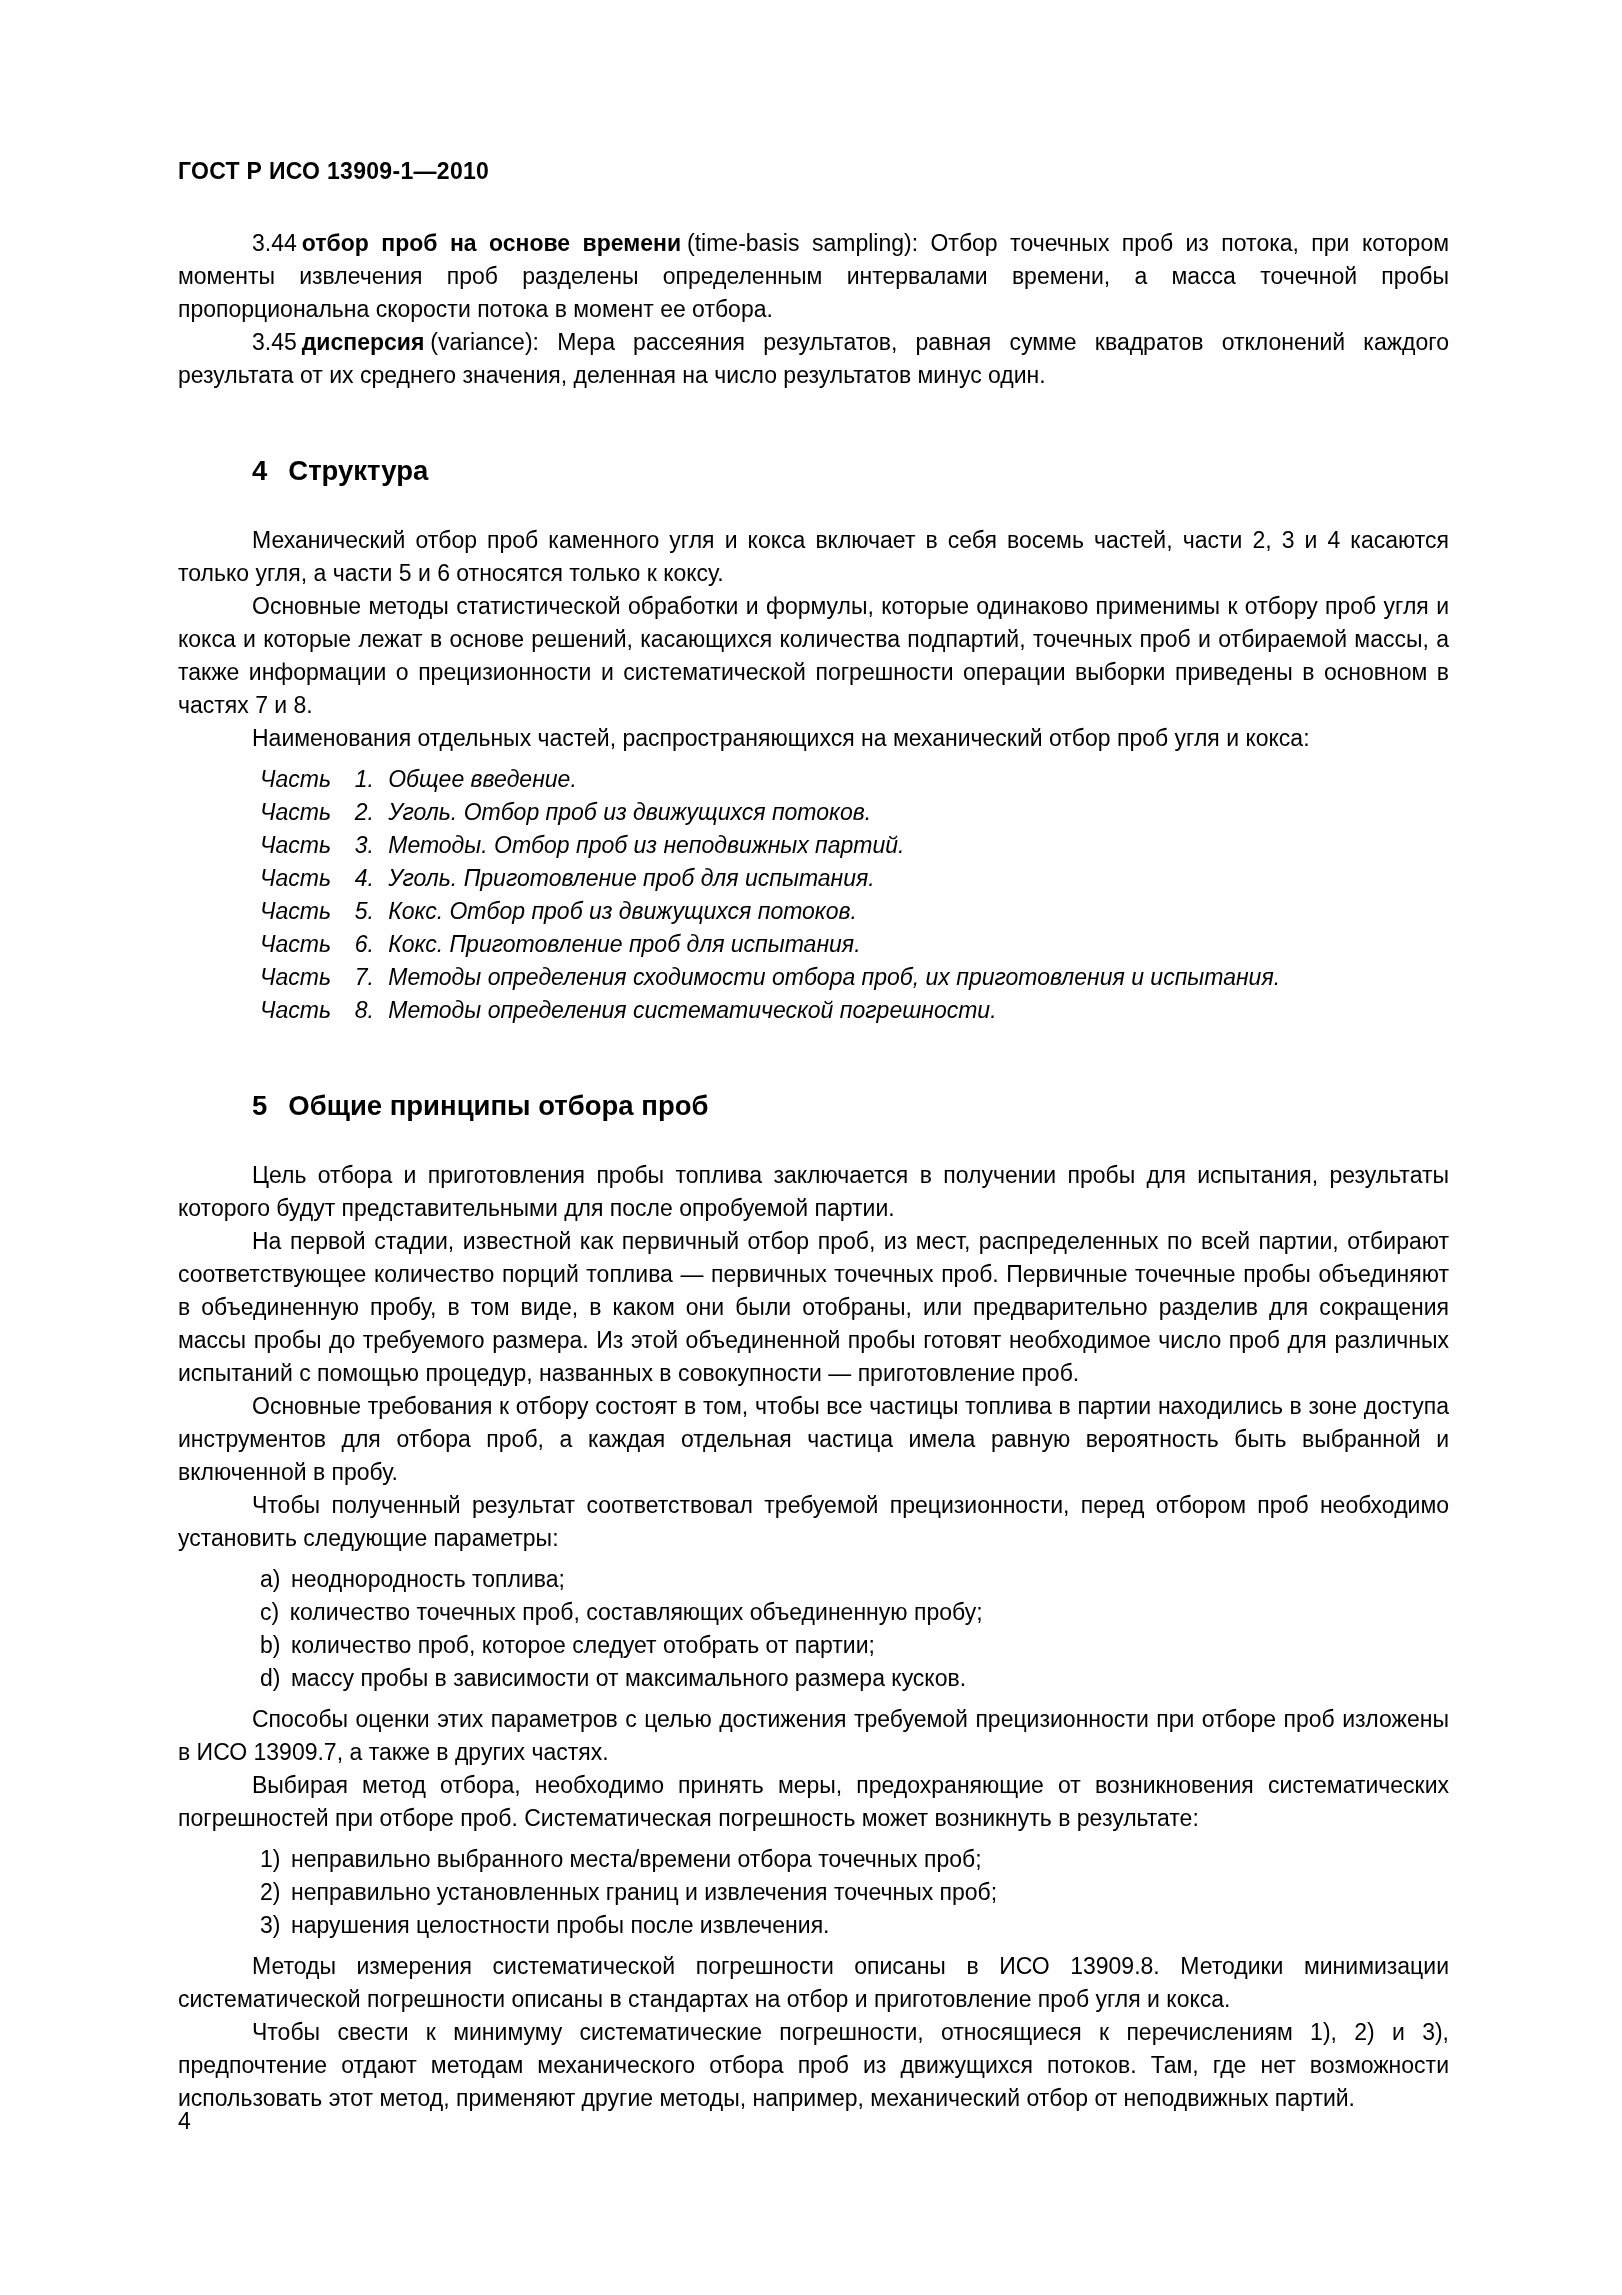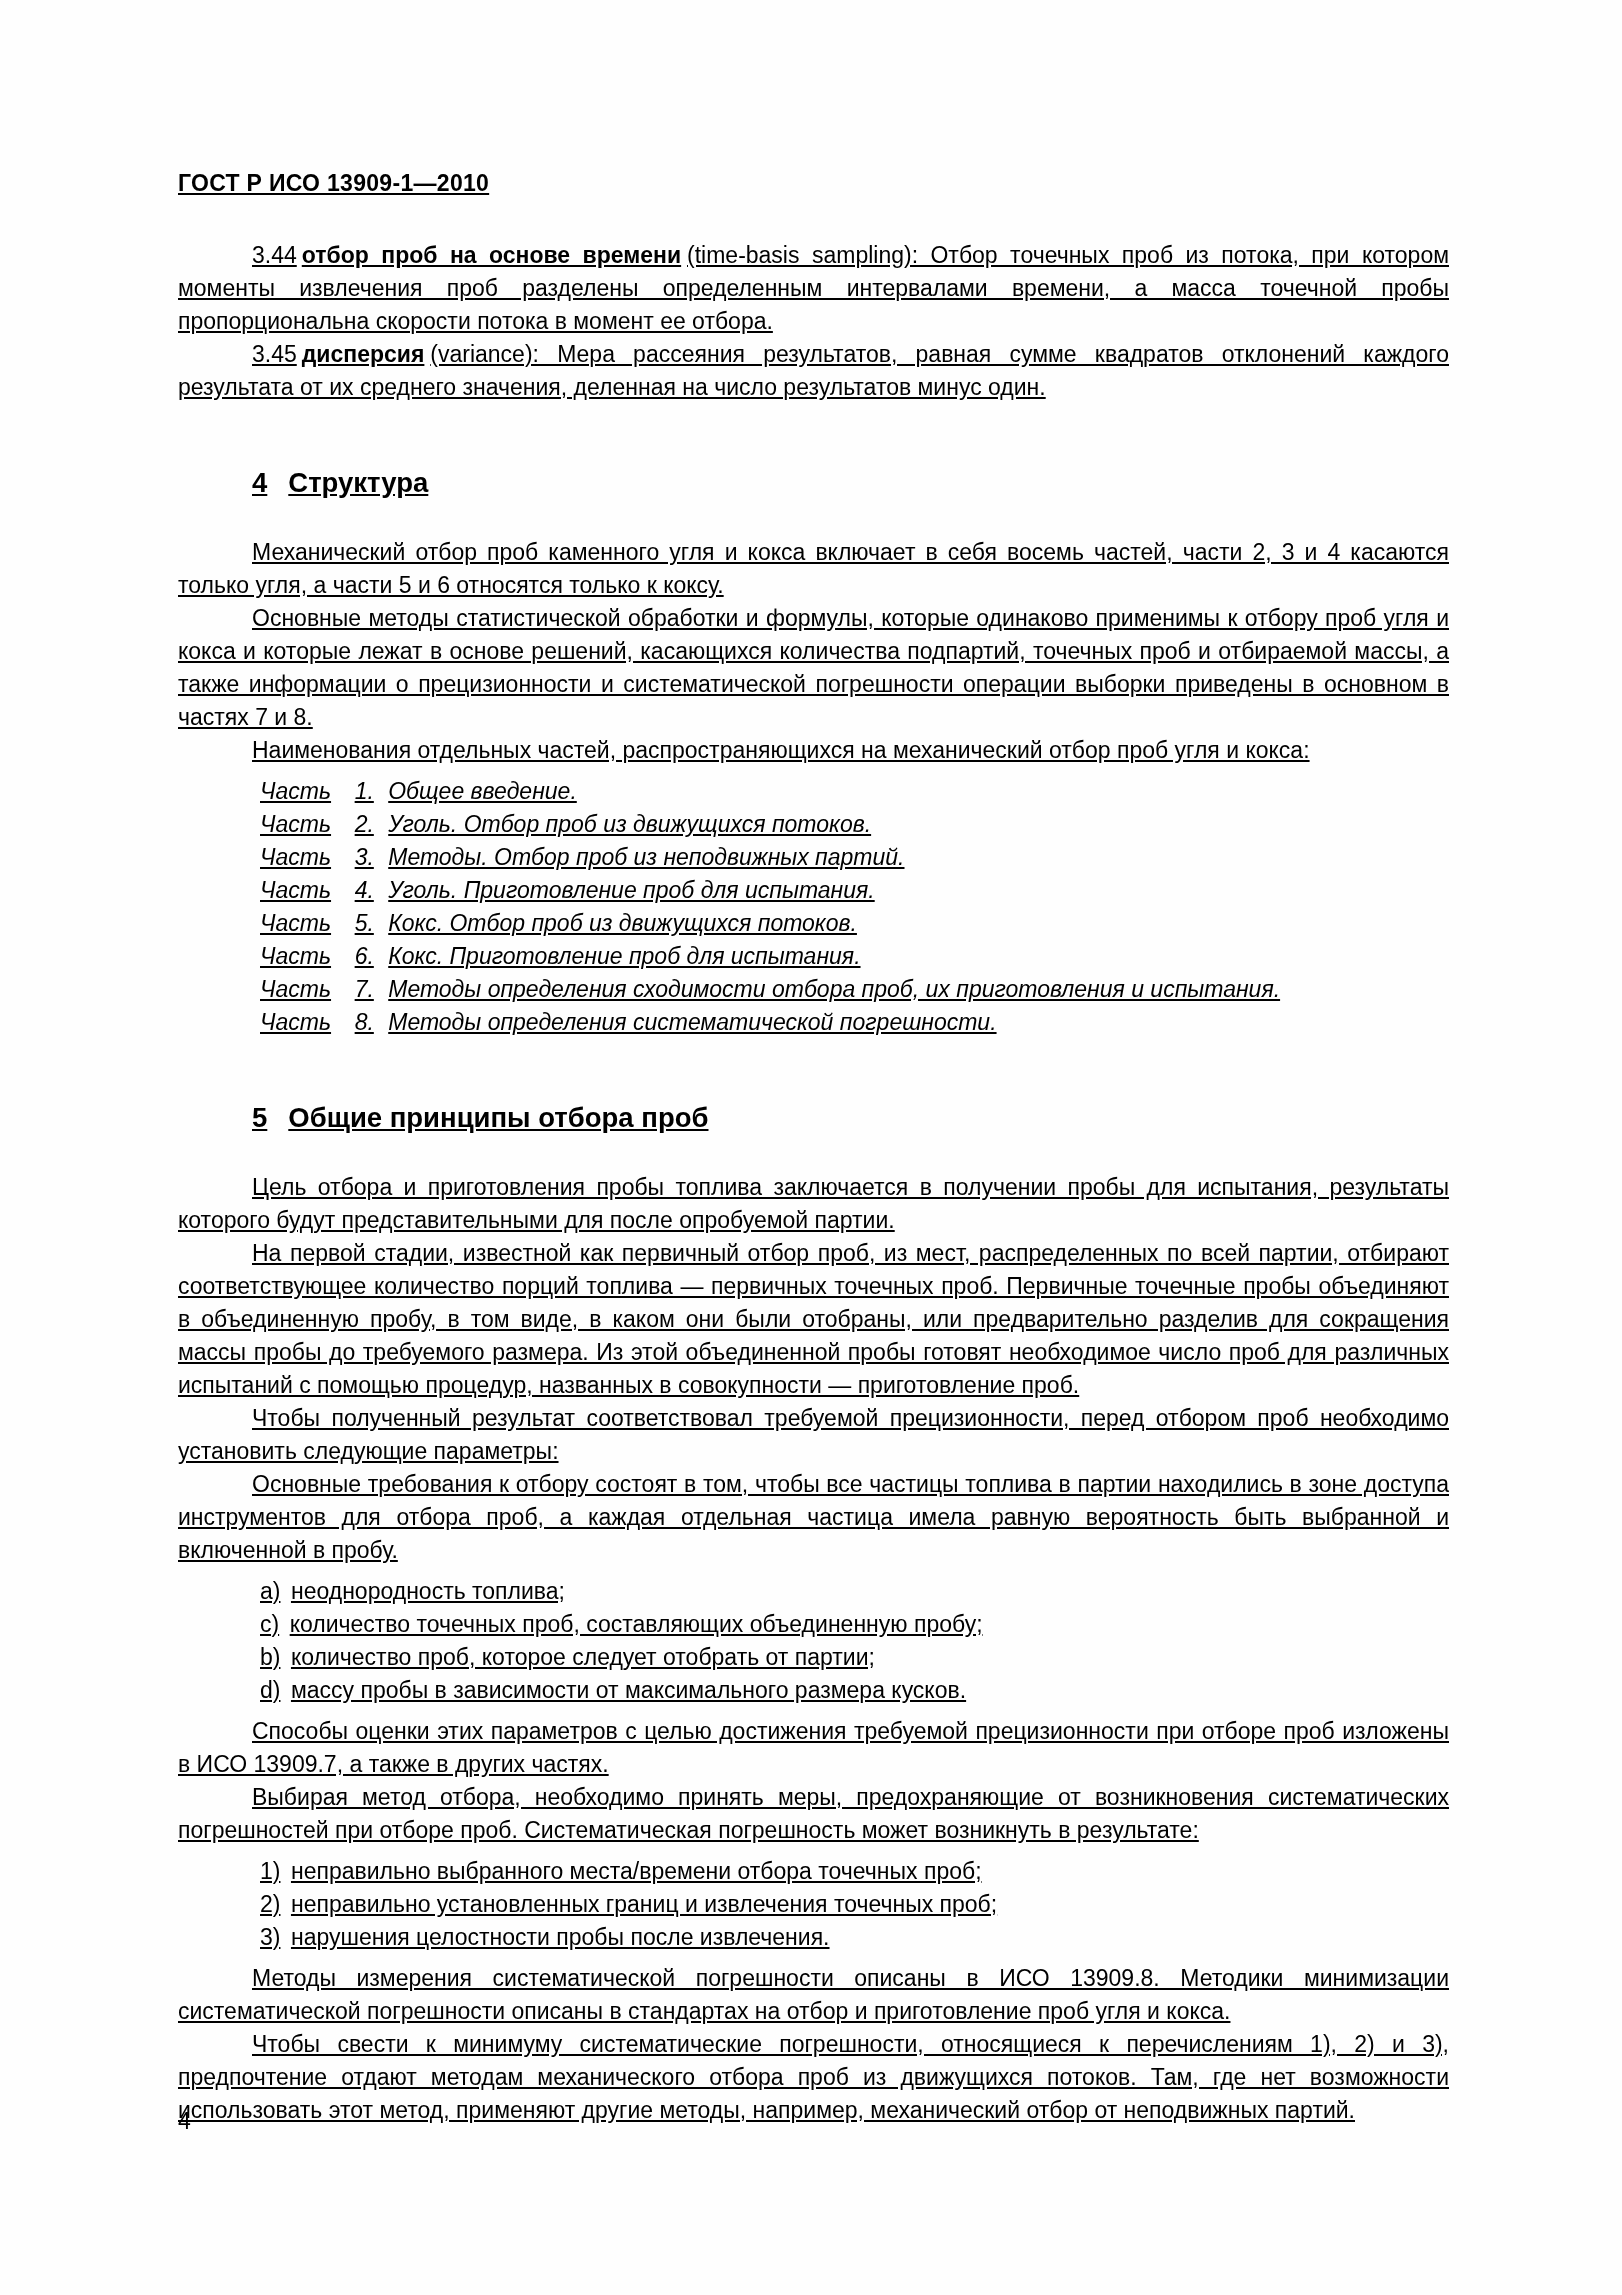--- a/index.html
+++ b/index.html
@@ -9,23 +9,22 @@
     width: 1623px;
     height: 2295px;
     background: #fefefe;
     font-family: "Liberation Sans", sans-serif;
     color: #000000;
     overflow: hidden;
   }
   .content {
     position: absolute;
     left: 178px;
-    top: 170px;
+    top: 158px;
     width: 1271px;
-    text-decoration: underline;
   }
   .doc-header {
     font-weight: bold;
     font-size: 23px;
     line-height: 27.5px;
     letter-spacing: 0.3px;
     margin: 0 0 41px 0;
   }
   .para {
     font-size: 23px;
@@ -98,22 +97,22 @@
       <li class="part-item"><span class="part-label">Часть</span><span class="part-num">5.</span><span class="part-title">Кокс. Отбор проб из движущихся потоков.</span></li>
       <li class="part-item"><span class="part-label">Часть</span><span class="part-num">6.</span><span class="part-title">Кокс. Приготовление проб для испытания.</span></li>
       <li class="part-item"><span class="part-label">Часть</span><span class="part-num">7.</span><span class="part-title">Методы определения сходимости отбора проб, их приготовления и испытания.</span></li>
       <li class="part-item"><span class="part-label">Часть</span><span class="part-num">8.</span><span class="part-title">Методы определения систематической погрешности.</span></li>
     </ul>
 
     <h2 class="section-heading"><span class="sec-num">5</span><span>Общие принципы отбора проб</span></h2>
 
     <p class="para">Цель отбора и приготовления пробы топлива заключается в получении пробы для испытания, результаты которого будут представительными для после опробуемой партии.</p>
     <p class="para">На первой стадии, известной как первичный отбор проб, из мест, распределенных по всей партии, отбирают соответствующее количество порций топлива — первичных точечных проб. Первичные точечные пробы объединяют в объединенную пробу, в том виде, в каком они были отобраны, или предварительно разделив для сокращения массы пробы до требуемого размера. Из этой объединенной пробы готовят необходимое число проб для различных испытаний с помощью процедур, названных в совокупности — приготовление проб.</p>
+    <p class="para">Основные требования к отбору состоят в том, чтобы все частицы топлива в партии находились в зоне доступа инструментов для отбора проб, а каждая отдельная частица имела равную вероятность быть выбранной и включенной в пробу.</p>
     <p class="para">Чтобы полученный результат соответствовал требуемой прецизионности, перед отбором проб необходимо установить следующие параметры:</p>
-    <p class="para">Основные требования к отбору состоят в том, чтобы все частицы топлива в партии находились в зоне доступа инструментов для отбора проб, а каждая отдельная частица имела равную вероятность быть выбранной и включенной в пробу.</p>
 
     <ul class="marker-list">
       <li class="marker-item"><span class="marker">a)</span><span>неоднородность топлива;</span></li>
       <li class="marker-item"><span class="marker">c)</span><span>количество точечных проб, составляющих объединенную пробу;</span></li>
       <li class="marker-item"><span class="marker">b)</span><span>количество проб, которое следует отобрать от партии;</span></li>
       <li class="marker-item"><span class="marker">d)</span><span>массу пробы в зависимости от максимального размера кусков.</span></li>
     </ul>
 
     <p class="para">Способы оценки этих параметров с целью достижения требуемой прецизионности при отборе проб изложены в ИСО 13909.7, а также в других частях.</p>
     <p class="para">Выбирая метод отбора, необходимо принять меры, предохраняющие от возникновения систематических погрешностей при отборе проб. Систематическая погрешность может возникнуть в результате:</p>

